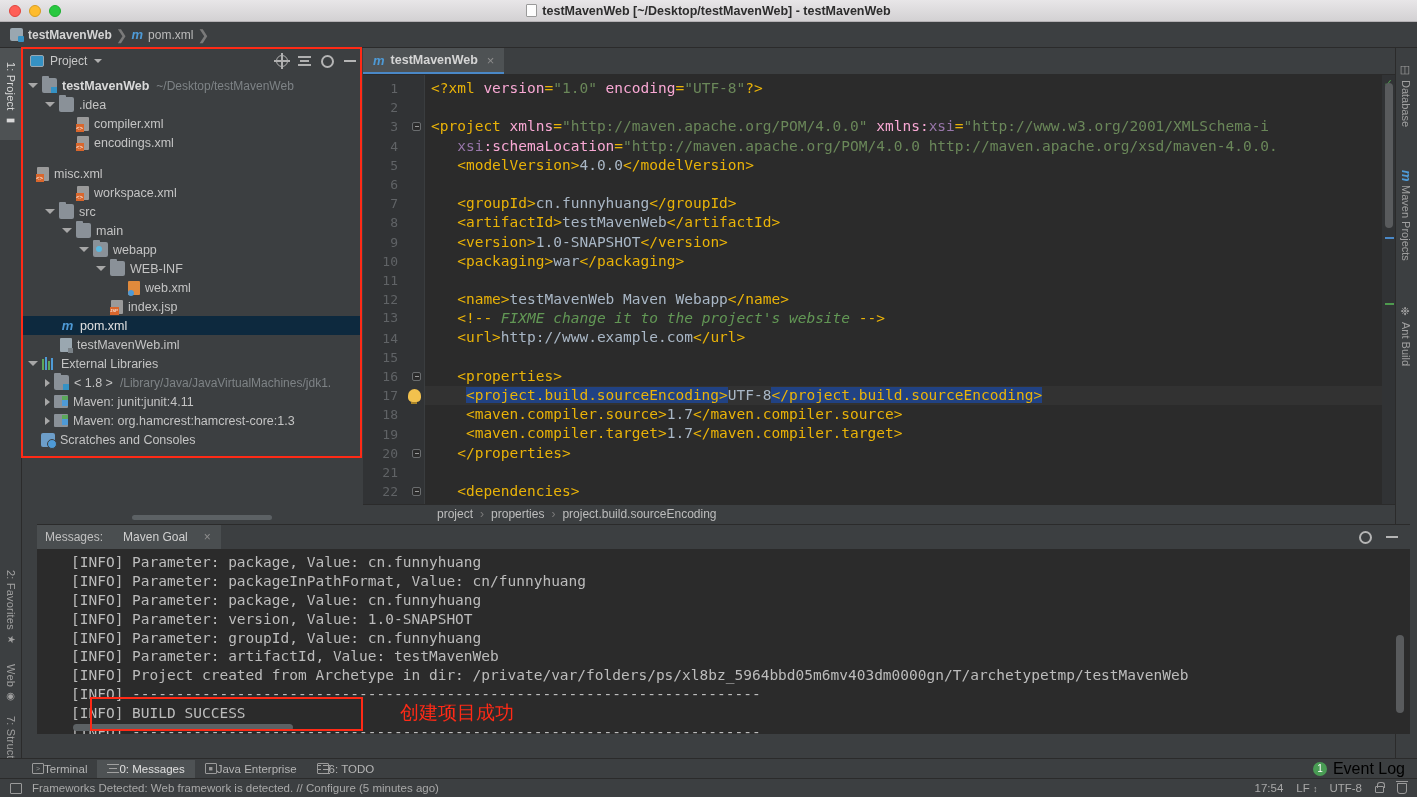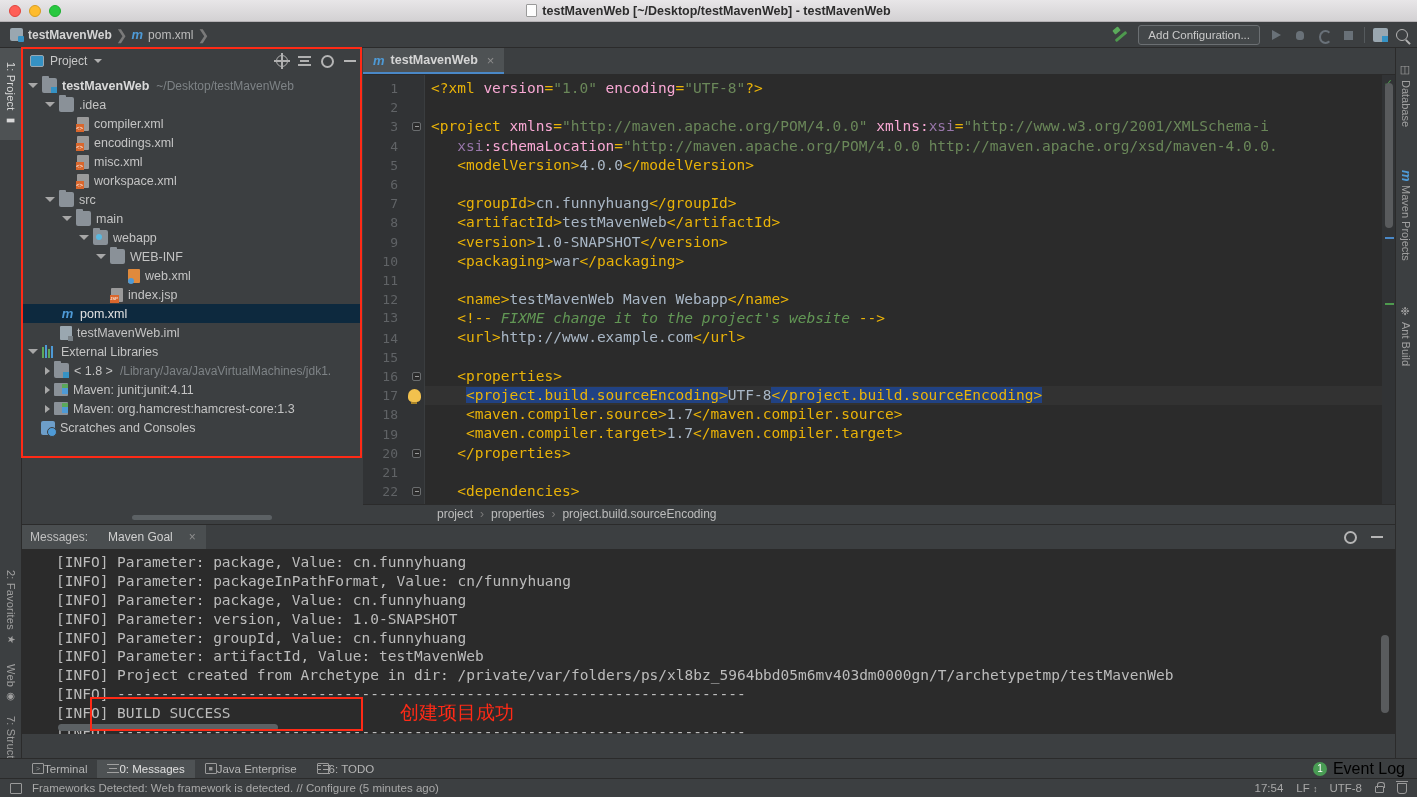--- a/index.html
+++ b/index.html
@@ -347,21 +347,21 @@
   }
   .rtab {
     position: absolute; right: 0; width: 22px;
     writing-mode: vertical-rl; text-orientation: mixed;
     font-size: 11px; color: #a0a0a0;
     display: flex; align-items: center; justify-content: center; gap: 4px; padding: 6px 0;
   }
 
   
   .console {
-    position: absolute; left: 22px; top: 524px; width: 1373px; height: 210px;
+    position: absolute; left: 37px; top: 524px; width: 1373px; height: 210px;
     background: #3c3f41; border-top: 1px solid #2b2b2b;
   }
   .console-head { height: 24px; display: flex; align-items: center; }
   .msg-label {
     font-size: 12px; color: #c0c0c0; padding: 0 10px 0 8px; height: 24px;
     display: flex; align-items: center; background: #4a4e50;
   }
   .goal-tab {
     display: flex; align-items: center; gap: 16px; font-size: 12px; color: #d0d0d0;
     padding: 0 10px; height: 24px; background: #4a4e50;
@@ -471,31 +471,20 @@
         <span class="mod-ico"></span>
         <span>testMavenWeb</span>
       </div>
       <span class="crumb-sep">❯</span>
       <div class="crumb">
         <span class="m-ico">m</span>
         <span>pom.xml</span>
       </div>
       <span class="crumb-sep">❯</span>
     </div>
-    <div class="tb-right">
-      <span class="hammer"></span>
-      <span class="addconf">Add Configuration...</span>
-      <span class="ticon play"></span>
-      <span class="ticon bug"></span>
-      <span class="ticon cov"></span>
-      <span class="ticon stop"></span>
-      <span class="divider-v"></span>
-      <span class="proj-ico"></span>
-      <span class="mag"></span>
-    </div>
   </div>
 
   <div class="left-strip">
     <div class="vtab active" style="top:0; height:92px;">
       <span>1: Project</span>
       <span class="vg">▮</span>
     </div>
     <div class="vtab" style="top:505px; height:110px;">
       <span>2: Favorites</span>
       <span class="vg">★</span>
@@ -541,21 +530,21 @@
         <div class="row" style="padding-left: 40px;">
           <span class="arrow none"></span>
           <span class="ico xml"></span>
           <span class="name">compiler.xml</span>
         </div>
         <div class="row" style="padding-left: 40px;">
           <span class="arrow none"></span>
           <span class="ico xml"></span>
           <span class="name">encodings.xml</span>
         </div>
-        <div class="row" style="padding-left: 40px;">
+        <div class="row" style=" margin-top: 12px;">
           <span class="arrow none"></span>
           <span class="ico xml"></span>
           <span class="name">misc.xml</span>
         </div>
         <div class="row" style="padding-left: 40px;">
           <span class="arrow none"></span>
           <span class="ico xml"></span>
           <span class="name">workspace.xml</span>
         </div>
         <div class="row" style="padding-left: 23px;">

